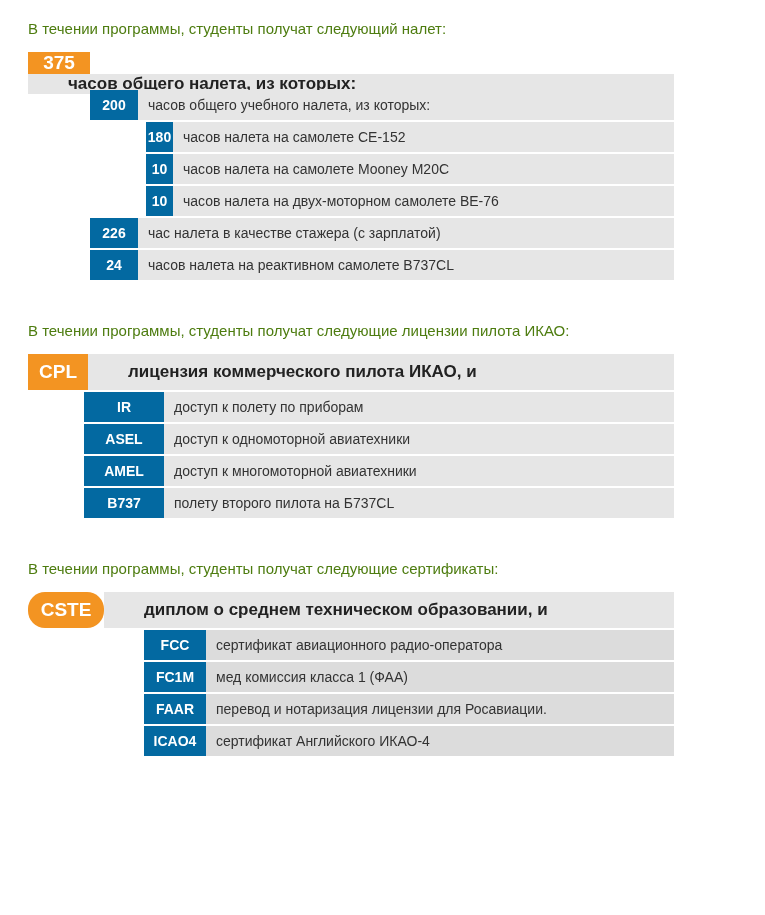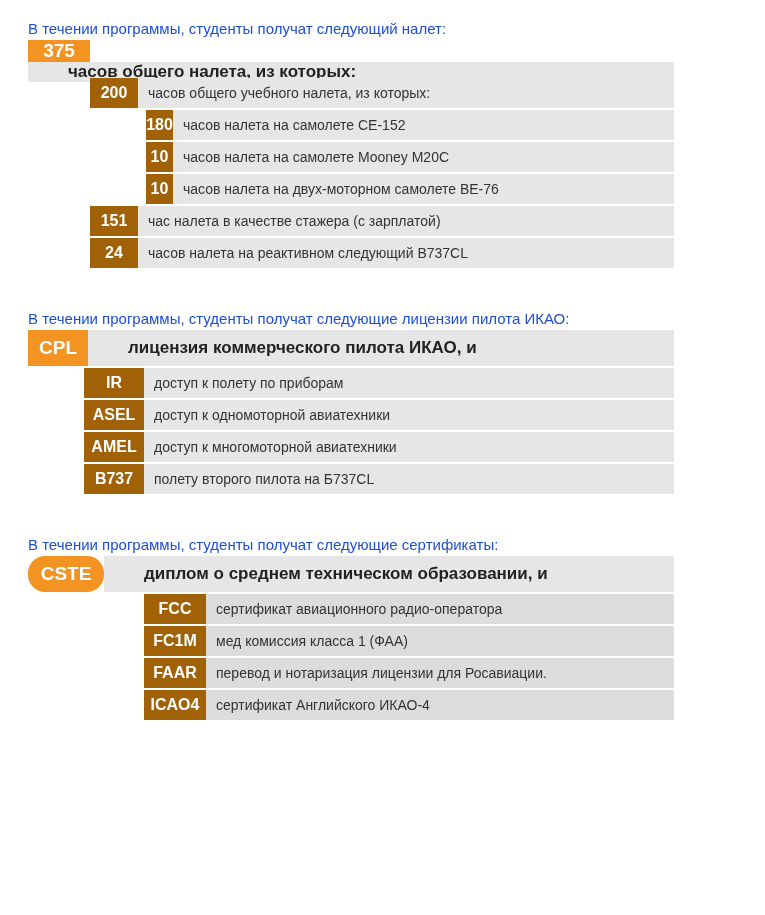--- a/index.html
+++ b/index.html
@@ -13,22 +13,22 @@
     font-family: "Liberation Sans", sans-serif;
     color: #333333;
     position: relative;
     overflow: hidden;
   }
   .page {
     padding: 18px 0 0 0;
   }
   .intro {
     font-size: 15px;
-    color: #1d4ed8;
-    margin: 0 0 0 28px;
+    color: #4d7c0f;
+    margin: 0 0 12px 28px;
     line-height: 22px;
   }
   .section {
     margin-top: 14px;
   }
   .rows {
     margin: 0;
     padding: 0;
   }
   .row {
@@ -47,22 +47,22 @@
     color: #ffffff;
     font-weight: bold;
     box-sizing: border-box;
     flex: none;
   }
   .badge.orange {
     background: #f39422;
     font-size: 19px;
   }
   .badge.grey {
-    background: #a16207;
-    font-size: 16px;
+    background: #0369a1;
+    font-size: 14px;
   }
   .label {
     display: flex;
     align-items: center;
     background: #e6e6e6;
     padding-left: 10px;
     box-sizing: border-box;
     flex: 1 1 auto;
     font-size: 14px;
     color: #333333;
@@ -84,21 +84,21 @@
   .s1 .row.lvl2 { margin-left: 118px; }
   .s1 .badge.lvl0 { width: 62px; }
   .s1 .badge.lvl1 { width: 48px; }
   .s1 .badge.lvl2 { width: 27px; }
 
   
   .s2 { margin-left: 28px; width: 646px; }
   .s2 .row.lvl0 { margin-left: 0; }
   .s2 .row.lvl1 { margin-left: 56px; }
   .s2 .badge.lvl0 { width: 60px; }
-  .s2 .badge.lvl1 { width: 60px; }
+  .s2 .badge.lvl1 { width: 80px; }
 
   
   .s3 { margin-left: 28px; width: 646px; }
   .s3 .row.lvl0 { margin-left: 0; }
   .s3 .row.lvl1 { margin-left: 76px; padding-left: 40px; }
   .s3 .badge.lvl0 { width: 76px; border-radius: 17px; }
   .s3 .badge.lvl1 { width: 62px; }
   .gap-xl { height: 38px; }
 </style>
 </head>
@@ -129,27 +129,27 @@
       <div class="badge grey lvl2">10</div>
       <div class="label">часов налета на самолете Mooney M20C</div>
     </div>
 
     <div class="row lvl2">
       <div class="badge grey lvl2">10</div>
       <div class="label">часов налета на двух-моторном самолете BE-76</div>
     </div>
 
     <div class="row lvl1">
-      <div class="badge grey lvl1">151</div>
+      <div class="badge grey lvl1">226</div>
       <div class="label">час налета в качестве стажера (с зарплатой)</div>
     </div>
 
     <div class="row lvl1">
       <div class="badge grey lvl1">24</div>
-      <div class="label">часов налета на реактивном следующий B737CL</div>
+      <div class="label">часов налета на реактивном самолете B737CL</div>
     </div>
 
   </div>
 
   <div class="gap-xl"></div>
 
   <p class="intro">В течении программы, студенты получат следующие лицензии пилота ИКАО:</p>
 
   <div class="section s2 rows">
 

